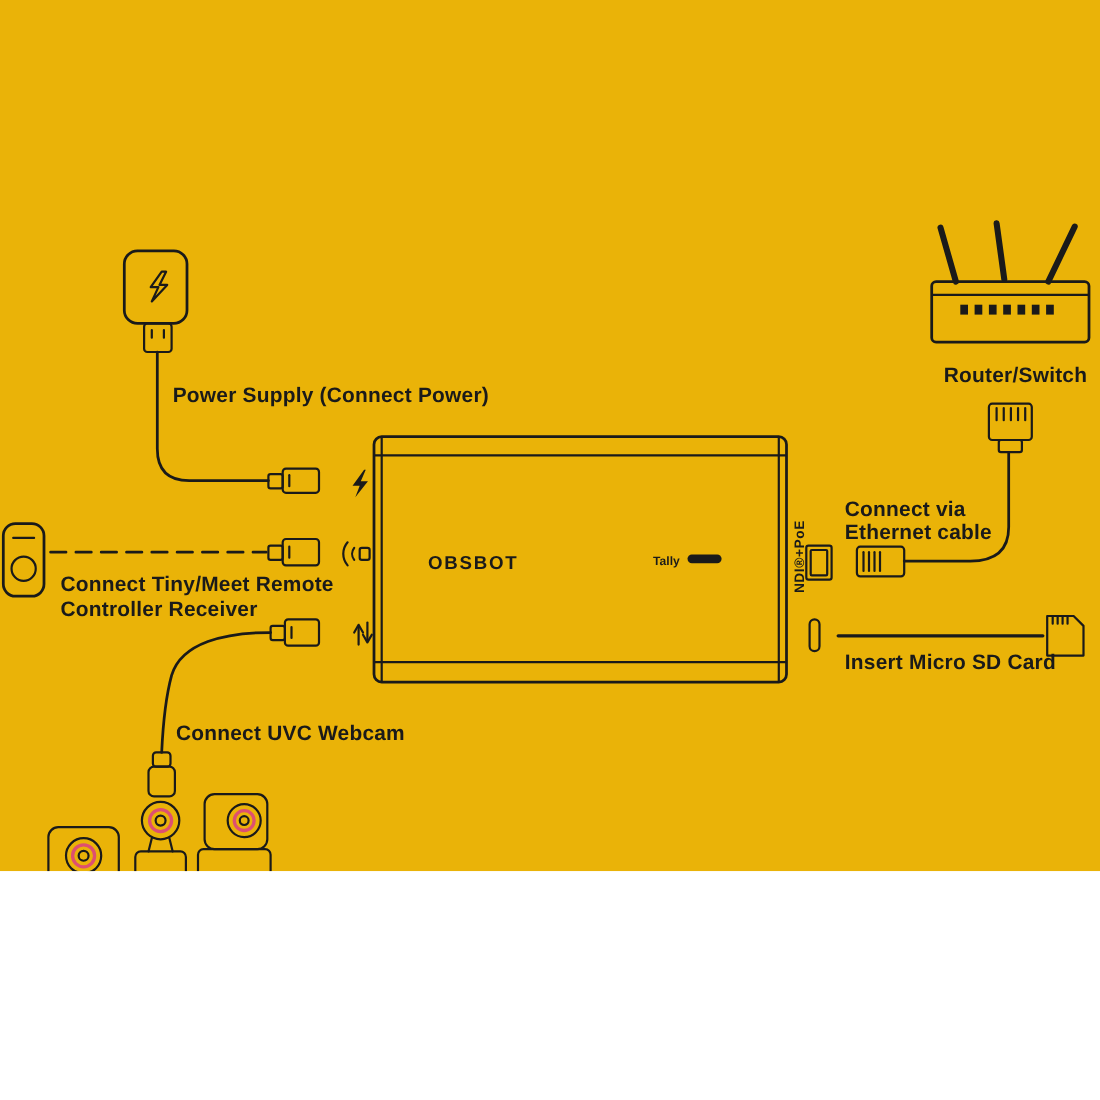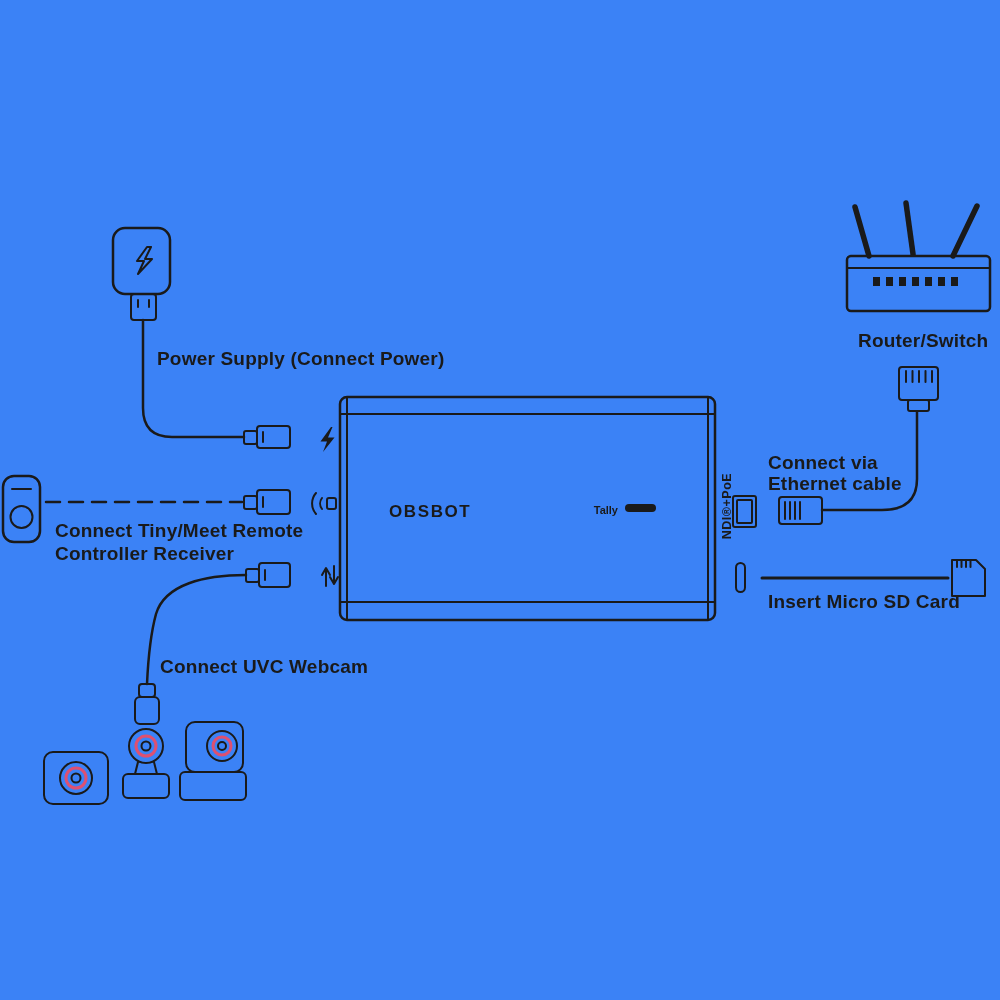--- a/index.html
+++ b/index.html
@@ -1,16 +1,16 @@
 <!DOCTYPE html>
 <html style="--ink: #1a1a1a; --accent: #de5070;"><head>
 <meta charset="utf-8">
 <style>
   html,body{margin:0;padding:0;background:#fff;}
-  .stage{position:relative;width:1000px;height:1000px;background:#3b82f6;overflow:hidden;
+  .stage{position:relative;width:1000px;height:792px;background:#eab308;overflow:hidden;
          font-family:"Liberation Sans",sans-serif;}
   svg{display:block;}
   .s{fill:none;stroke:var(--ink,#1a1a1a);stroke-width:2;stroke-linecap:round;stroke-linejoin:round;}
   .s25{stroke-width:2.5;}
   .s3{stroke-width:3;}
   .thick{stroke-width:5.5;}
   .f{fill:var(--ink,#1a1a1a);stroke:none;}
   .accent{fill:none;stroke:var(--accent,#de5070);stroke-width:3;}
   text{font-family:"Liberation Sans",sans-serif;fill:var(--ink,#1a1a1a);}
   .label{font-size:19px;font-weight:700;letter-spacing:.2px;}

